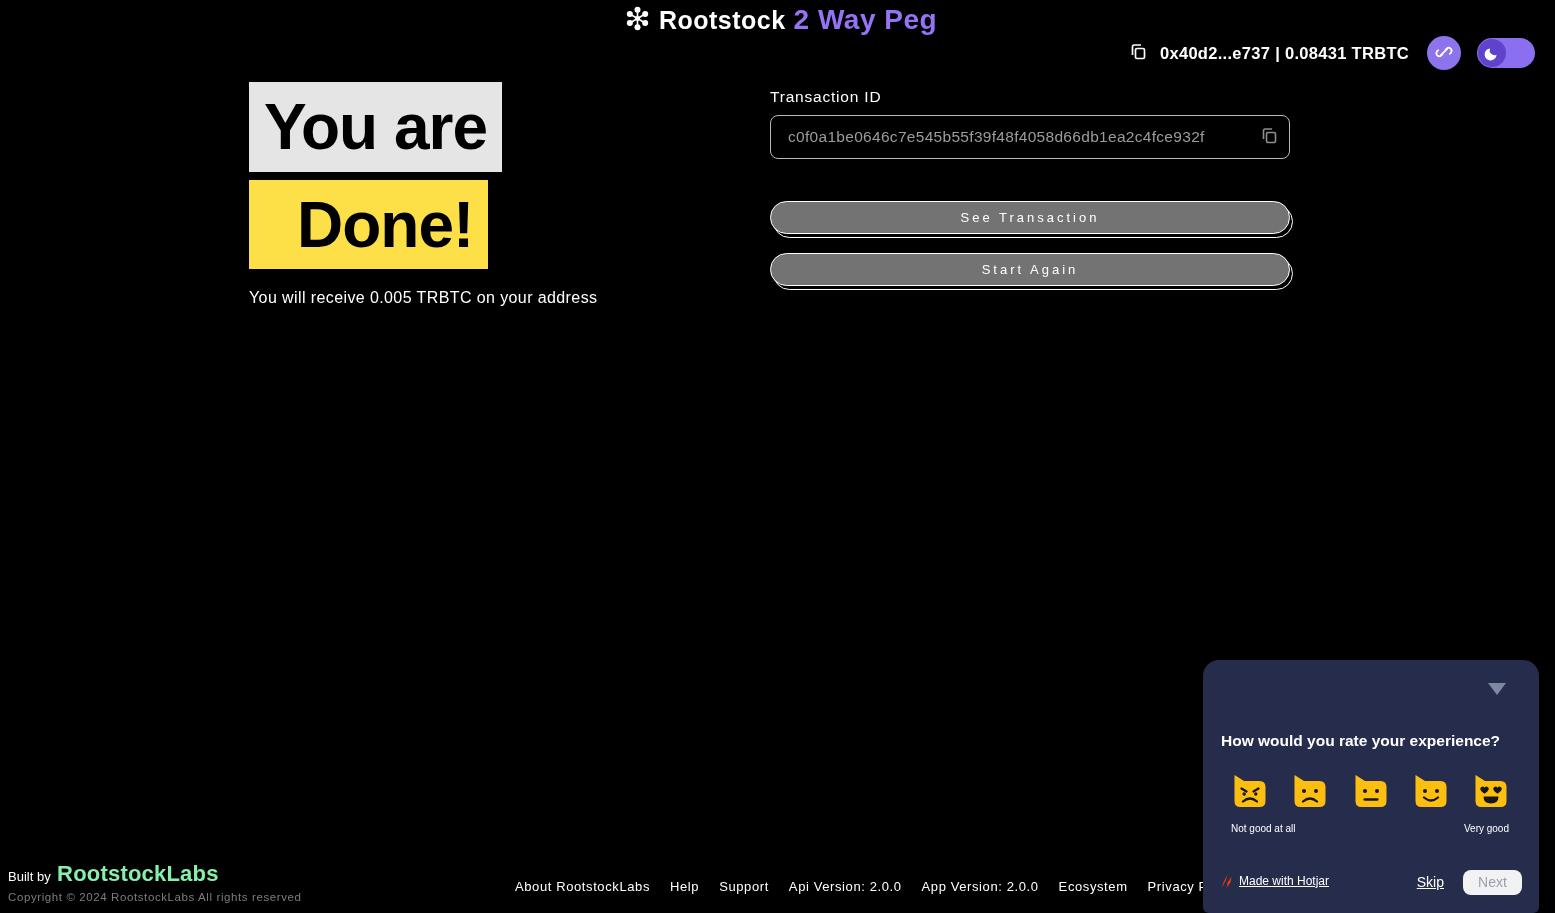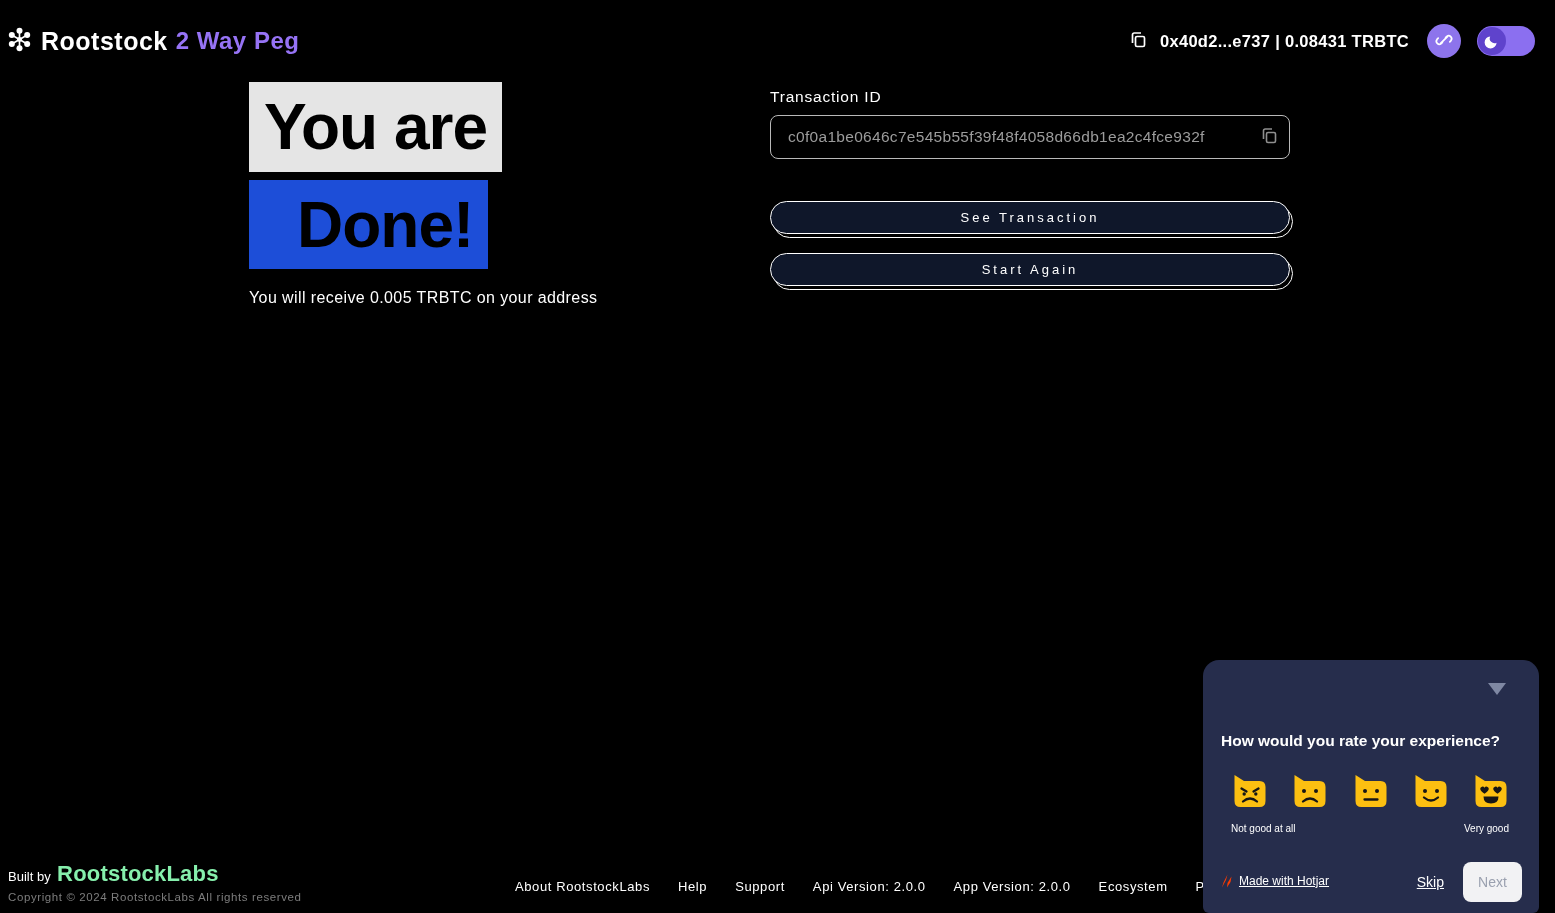--- a/index.html
+++ b/index.html
@@ -1,65 +1,65 @@
 <!DOCTYPE html>
 <html><head>
 <meta charset="utf-8">
 <style>
   * { margin:0; padding:0; box-sizing:border-box; }
   html,body { width:1555px; height:913px; background:#000; overflow:hidden;
               font-family:"Liberation Sans","DejaVu Sans",sans-serif; }
   [data-interactable="true"] { cursor:pointer; }
 
   
-  .header { position:absolute; top:12px; left:0; width:100%; height:58px;
-            display:flex; align-items:center; padding:0 20px 0 6px; }
+  .header { position:absolute; top:4px; left:0; width:100%; height:58px;
+            display:flex; align-items:center; padding:0 20px 0 26px;flex-direction:column; }
   .brand { display:flex; align-items:center; gap:8px; }
   .brand-name { color:#fff; font-size:25px; font-weight:800; letter-spacing:.5px; }
-  .app-name { color:#9673f5; font-size:24px; font-weight:800; letter-spacing:.5px; margin-left:0; }
+  .app-name { color:#9673f5; font-size:28px; font-weight:800; letter-spacing:.5px; margin-left:0; }
   .header-right { margin-left:auto; display:flex; align-items:center; gap:12px; }
   .wallet-copy { background:none; border:none; display:flex; }
   .wallet-text { color:#fff; font-size:16.5px; font-weight:600; letter-spacing:.3px; }
   .unlink-btn { width:34px; height:34px; border-radius:50%; background:#8d74ec; border:none;
                 display:flex; align-items:center; justify-content:center; margin-left:6px; }
   .theme-toggle { width:58px; height:30px; border-radius:15px; background:#8b6ff0; border:none;
                   position:relative; margin-left:4px; }
   .toggle-knob { position:absolute; left:1px; top:1px; width:28px; height:28px; border-radius:50%;
                  background:#5f43cc; display:flex; align-items:center; justify-content:center; }
 
   
   .hero { position:absolute; left:249px; top:82px; }
   .hl { display:inline-flex; align-items:center; height:90px; padding:0 15px;
         color:#000; font-size:64px; font-weight:800; letter-spacing:-1px; }
   .hl-1 { background:#e5e5e5; }
-  .hl-2 { background:#1d4ed8; height:89px; margin-top:8px;padding-left:48px; }
+  .hl-2 { background:#fde047; height:89px; margin-top:8px;padding-left:48px; }
   .hero-sub { margin-top:20px; color:#fff; font-size:16px; font-weight:400; letter-spacing:.4px; }
 
   
   .tx-panel { position:absolute; left:770px; top:88px; width:520px; }
   .tx-label { color:#fff; font-size:15.5px; font-weight:500; letter-spacing:.8px; }
   .tx-box { margin-top:9px; height:44px; border:1.5px solid #b9b9b9; border-radius:8px;
             display:flex; align-items:center; padding:0 10px 0 17px; background:#000; }
   .tx-id { flex:1; color:#9c9c9c; font-size:15.5px; letter-spacing:.3px;
            white-space:nowrap; overflow:hidden; }
   .tx-copy { background:none; border:none; display:flex; margin-left:4px; flex:0 0 auto; }
   .btn-wrap { position:relative; margin-top:42px; }
   .btn-wrap + .btn-wrap { margin-top:19px; }
   .btn-wrap::before { content:""; position:absolute; inset:0; border:1px solid #fff;
                       border-radius:17px; transform:translate(3px,4px); }
   .pill-btn { position:relative; width:100%; height:33px; border:1px solid #fff; border-radius:17px;
-              background:#0f172a; color:#fff; font-family:inherit; font-size:13px; font-weight:500;
+              background:#737373; color:#fff; font-family:inherit; font-size:13px; font-weight:500;
               letter-spacing:3px; }
 
   
   .footer-left { position:absolute; left:8px; bottom:10px; }
   .built-by { color:#fff; font-size:13px; font-weight:500;text-align:right; }
   .builder { color:#86efac; font-size:22px; font-weight:800; letter-spacing:.2px; margin-left:2px; }
   .copyright { margin-top:4px; color:#7d7d7d; font-size:11.5px; letter-spacing:.6px; font-weight:500; }
-  .footer-links { position:absolute; left:515px; bottom:19px; display:flex; gap:28px;align-items:flex-end; }
+  .footer-links { position:absolute; left:515px; bottom:19px; display:flex; gap:20px;align-items:flex-end; }
   .footer-link { color:#fff; font-size:13px; font-weight:500; letter-spacing:.6px;
                  text-decoration:none; white-space:nowrap; }
 
   
   .survey { position:absolute; right:16px; bottom:0; width:336px; height:253px;
             background:#262d4c; border-radius:16px 16px 6px 6px; }
   .collapse-btn { position:absolute; top:23px; right:33px; width:0; height:0; background:none; border:none;
                   border-left:9px solid transparent; border-right:9px solid transparent;
                   border-top:12px solid #7f88a3; }
   .survey-q { position:absolute; left:18px; top:72px; color:#fff; font-size:15.5px; font-weight:700; }
@@ -68,21 +68,21 @@
   .emoji-btn { background:none; border:none; width:38px; height:38px; padding:0; }
   .scale-row { position:absolute; left:28px; right:30px; top:163px;
                display:flex; justify-content:space-between; }
   .scale-label { color:#fff; font-size:10px; }
   .survey-bottom { position:absolute; left:18px; right:17px; top:206px; height:32px;
                    display:flex; align-items:center; }
   .made-with { display:flex; align-items:flex-start; gap:6px; margin-right:auto;
                color:#fff; font-size:12px; text-decoration:underline; }
   .skip-link { color:#fff; font-size:14px; text-decoration:underline; background:none; border:none;
                font-family:inherit; }
-  .next-btn { margin-left:19px; width:59px; height:40px; background:#f2f2f4; color:#9aa0af;
+  .next-btn { margin-left:19px; width:59px; height:25px; background:#f2f2f4; color:#9aa0af;
               border:none; border-radius:8px; font-size:14px; font-family:inherit; }
 </style>
 </head>
 <body>
 
 <div class="header" data-interactable="false">
   <div class="brand" data-interactable="true">
     <span data-interactable="false">
       <svg width="27" height="27" viewBox="0 0 26 26">
         <g stroke="#fff" stroke-width="1.6">

